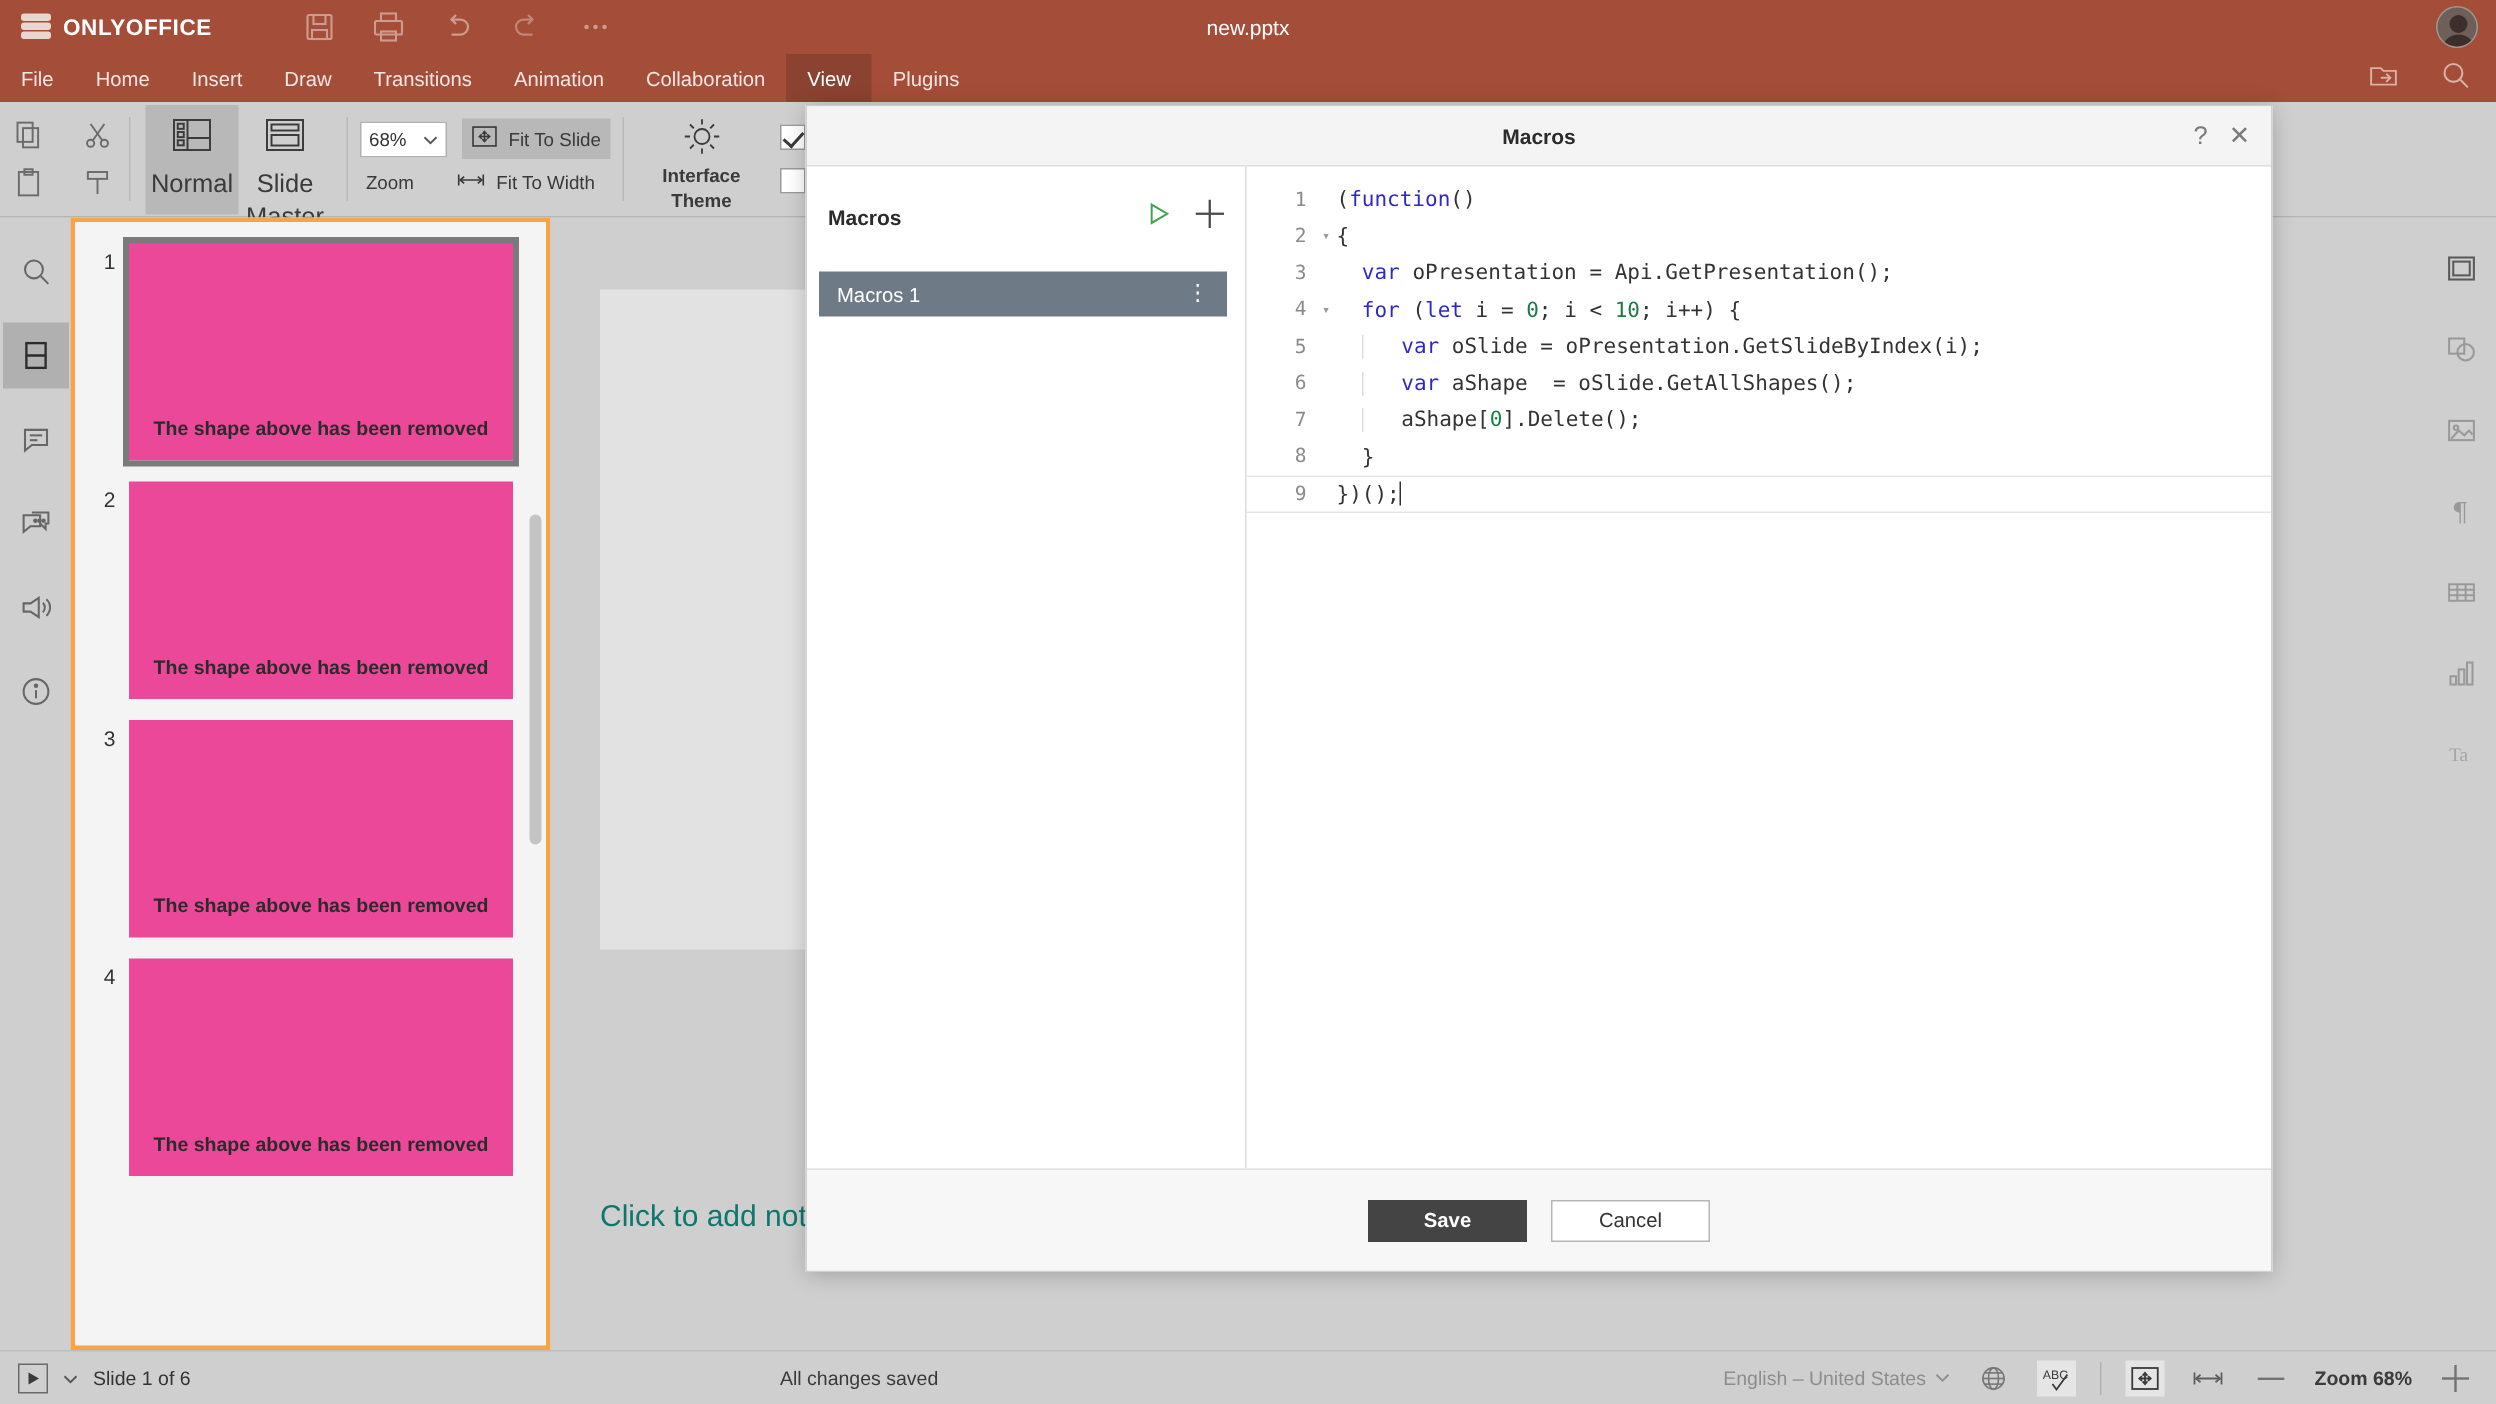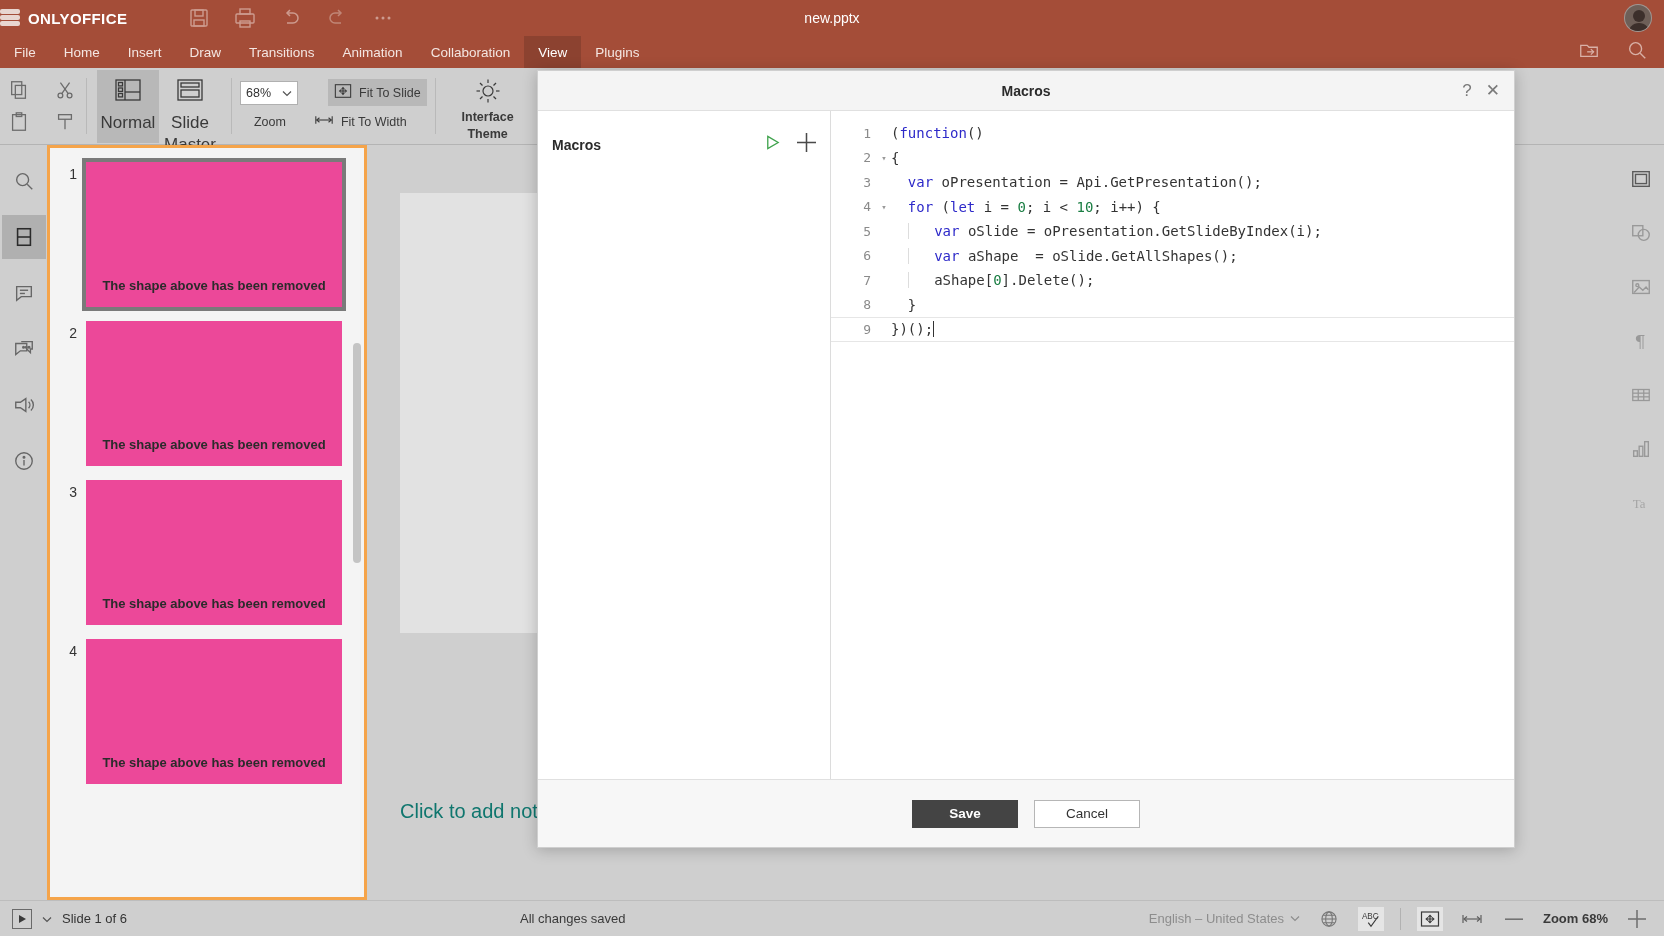--- a/index.html
+++ b/index.html
@@ -9,21 +9,21 @@
     overflow: hidden;
     background: #cfcfcf;
   }
   #app { position: relative; width: 1664px; height: 936px; }
 
   
   .titlebar {
     position: absolute; left: 0; top: 0; width: 1664px; height: 36px;
     background: #a44d38; display: flex; align-items: center;
   }
-  .brand { display: flex; align-items: center; gap: 8px; }
+  .brand { display: flex; align-items: center; gap: 8px; padding-left: 14px; }
   .brand-mark { width: 20px; height: 18px; position: relative; }
   .brand-mark i {
     position: absolute; left: 0; width: 20px; height: 5px; background: #e8d6d0;
     border-radius: 2px; transform: skewX(0deg);
   }
   .brand-mark i:nth-child(1) { top: 0; }
   .brand-mark i:nth-child(2) { top: 6px; }
   .brand-mark i:nth-child(3) { top: 12px; }
   .brand-text {
     color: #ffffff; font-size: 15px; font-weight: bold; letter-spacing: .4px;
@@ -74,21 +74,21 @@
   .big-btn.sel { background: #b8b8b8; }
   .big-btn .lbl { line-height: 1.05; text-align: center; }
   .zoom-group { display: flex; flex-direction: column; align-items: center; justify-content: center; gap: 2px; padding: 0 6px; height: 100%; }
   .zoom-row { display: flex; align-items: center; gap: 10px; }
   .zoom-combo {
     width: 58px; height: 24px; background: #fff; border: 1px solid #b0b0b0;
     display: flex; align-items: center; justify-content: space-between;
     padding: 0 5px; font-size: 12.5px; color: #333;
   }
   .fit-btn { display: flex; align-items: center; gap: 7px; font-size: 12.5px; color: #3a3a3a; padding: 3px 6px; }
-  .fit-btn.sel { background: #b8b8b8; margin-left: 20px; }
+  .fit-btn.sel { background: #b8b8b8; }
   .zoom-caption { font-size: 12.5px; color: #3a3a3a; }
   .zoom-sub { display: flex; align-items: center; gap: 22px; margin-top: 2px; }
   .theme-btn {
     display: flex; flex-direction: column; align-items: center; gap: 3px;
     font-size: 12.5px; color: #3a3a3a; width: 84px; padding-top: 6px; font-weight: bold;
   }
   .theme-btn .lbl { text-align: center; line-height: 1.05; }
   .chk-col { display: flex; flex-direction: column; gap: 12px; padding: 0 10px; justify-content: center; height: 100%; }
   .chk { width: 17px; height: 17px; border: 1px solid #9a9a9a; background: #fff; position: relative; }
   .chk.on:after {
@@ -653,20 +653,24 @@
                 </svg>
             </span>
             <span>
               <svg width="19" height="19" viewBox="0 0 20 20">
                   <rect x="0" y="9.2" width="20" height="1.6" fill="#4a4a4a"></rect>
                   <rect x="9.2" y="0" width="1.6" height="20" fill="#4a4a4a"></rect>
                 </svg>
             </span>
           </span>
         </div>
+        <div class="ml-item">
+          <span>Macros 1</span>
+          <span class="dots">⋮</span>
+        </div>
       </div>
 
       <div class="code-pane">
         <div class="code-scroll">
 
           <div class="code-line">
             <span class="ln">1</span>
             <span class="fold"></span>
             <span class="code-txt"><span class="plain">(</span><span class="kw">function</span><span class="plain">()</span></span>
           </div>

